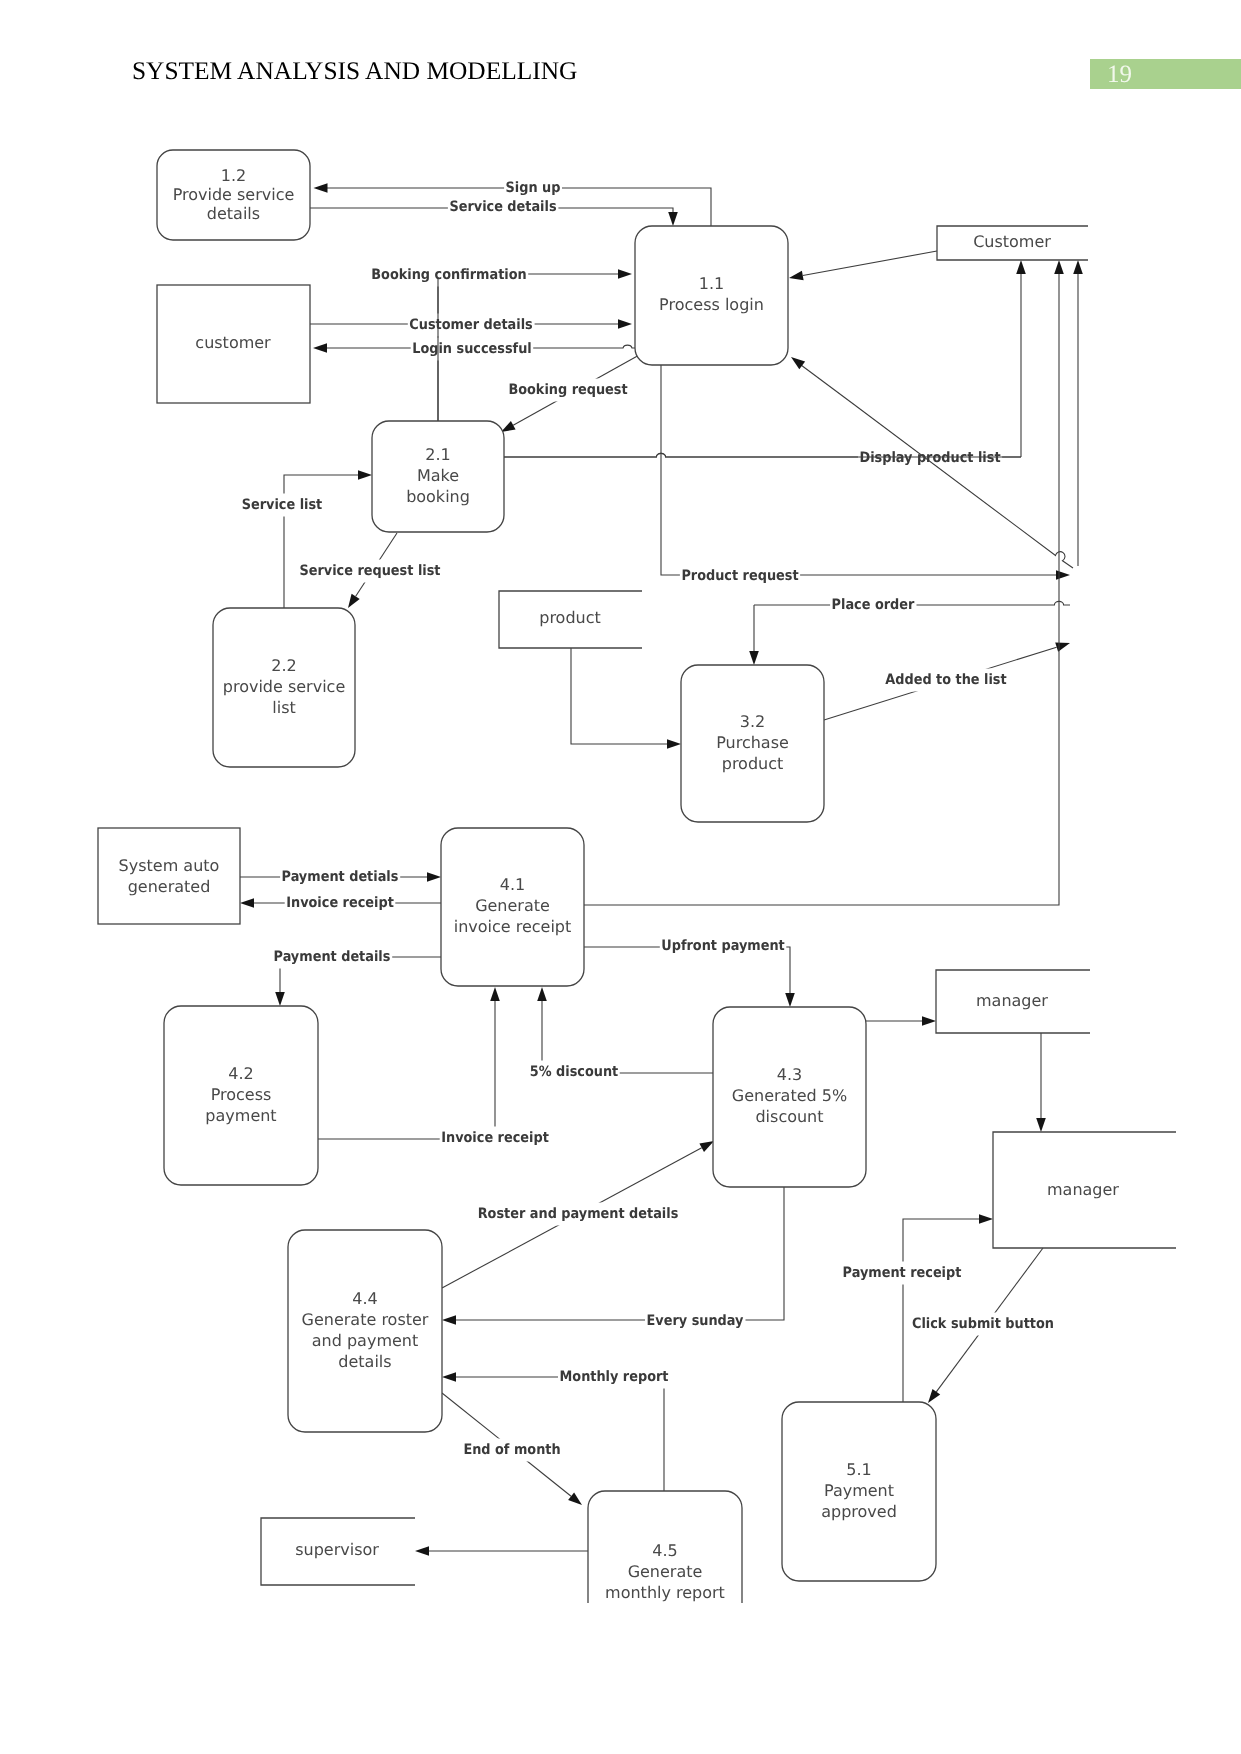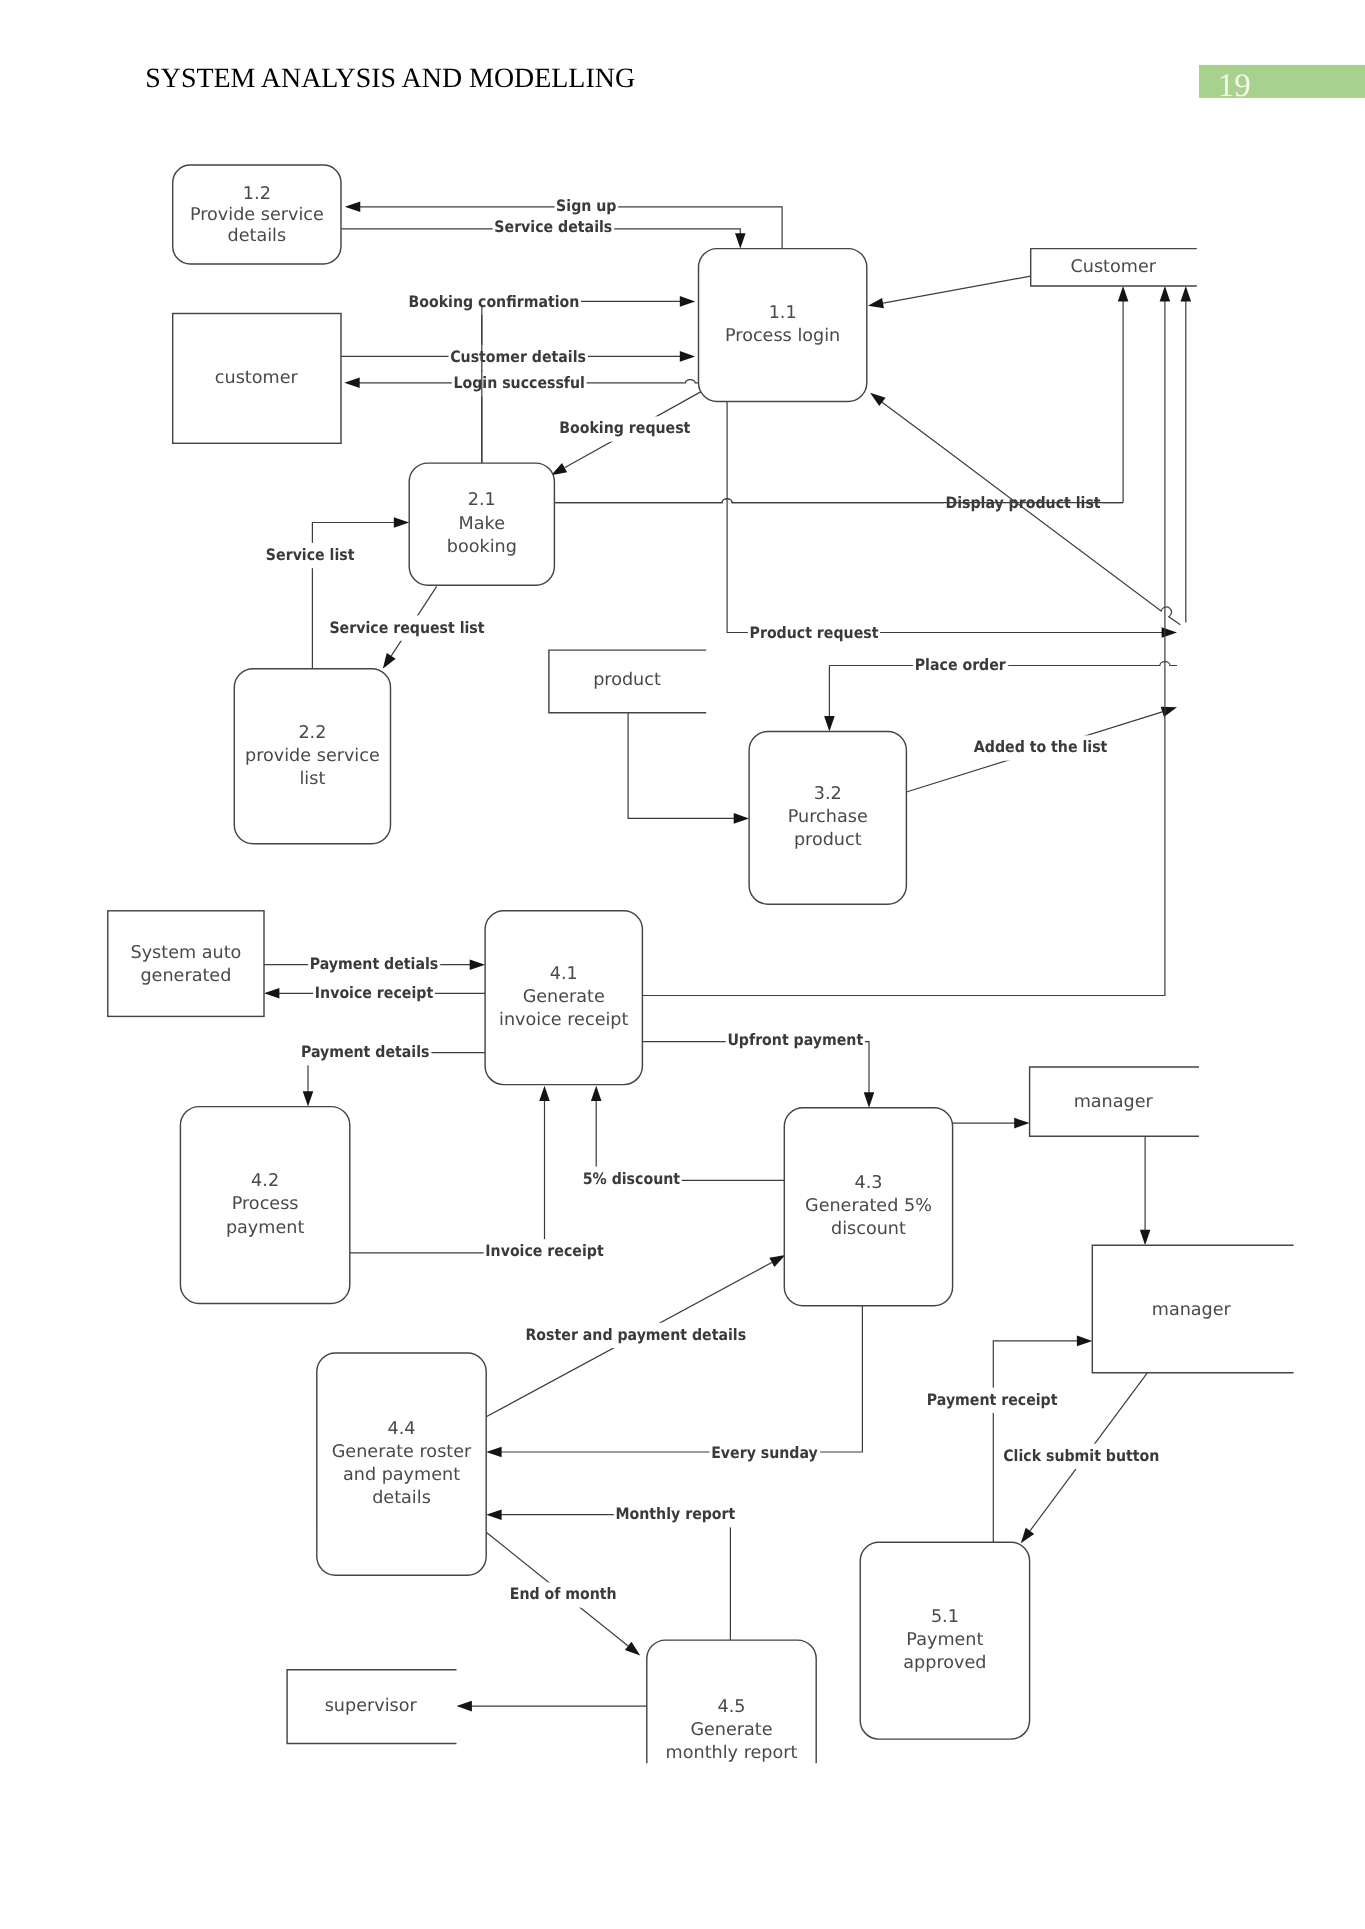--- a/index.html
+++ b/index.html
@@ -2,21 +2,21 @@
 <html><head>
 <meta charset="utf-8">
 <title>System Analysis and Modelling</title>
 <style>
   html,body{margin:0;padding:0;background:#ffffff;-webkit-font-smoothing:antialiased;}
   *{text-rendering:geometricPrecision;}
   body{width:1241px;height:1754px;overflow:hidden;font-family:"Liberation Serif",serif;}
   .page{position:relative;width:1241px;height:1754px;background:#fff;overflow:hidden;}
   .hdr-title{position:absolute;left:132px;top:57px;font-family:"Liberation Serif",serif;font-size:25.4px;color:#000;white-space:nowrap;}
   .pagenum-box{position:absolute;left:1090px;top:59px;width:151px;height:30px;background:#a9d18e;}
-  .pagenum{position:absolute;left:1107px;top:61px;font-family:"Liberation Serif",serif;font-size:30px;color:#f2f8ec;}
+  .pagenum{position:absolute;left:1107px;top:61px;font-family:"Liberation Serif",serif;font-size:25px;color:#f2f8ec;}
   svg.diagram{position:absolute;left:0;top:0;}
   svg text{font-family:"DejaVu Sans",sans-serif;}
   text.bt{fill:#494949;}
   text.ft{fill:#3a3a3a;font-weight:bold;font-stretch:condensed;}
   rect.lblbg{fill:#ffffff;}
 </style>
 </head>
 <body>
 
 <div class="page">

